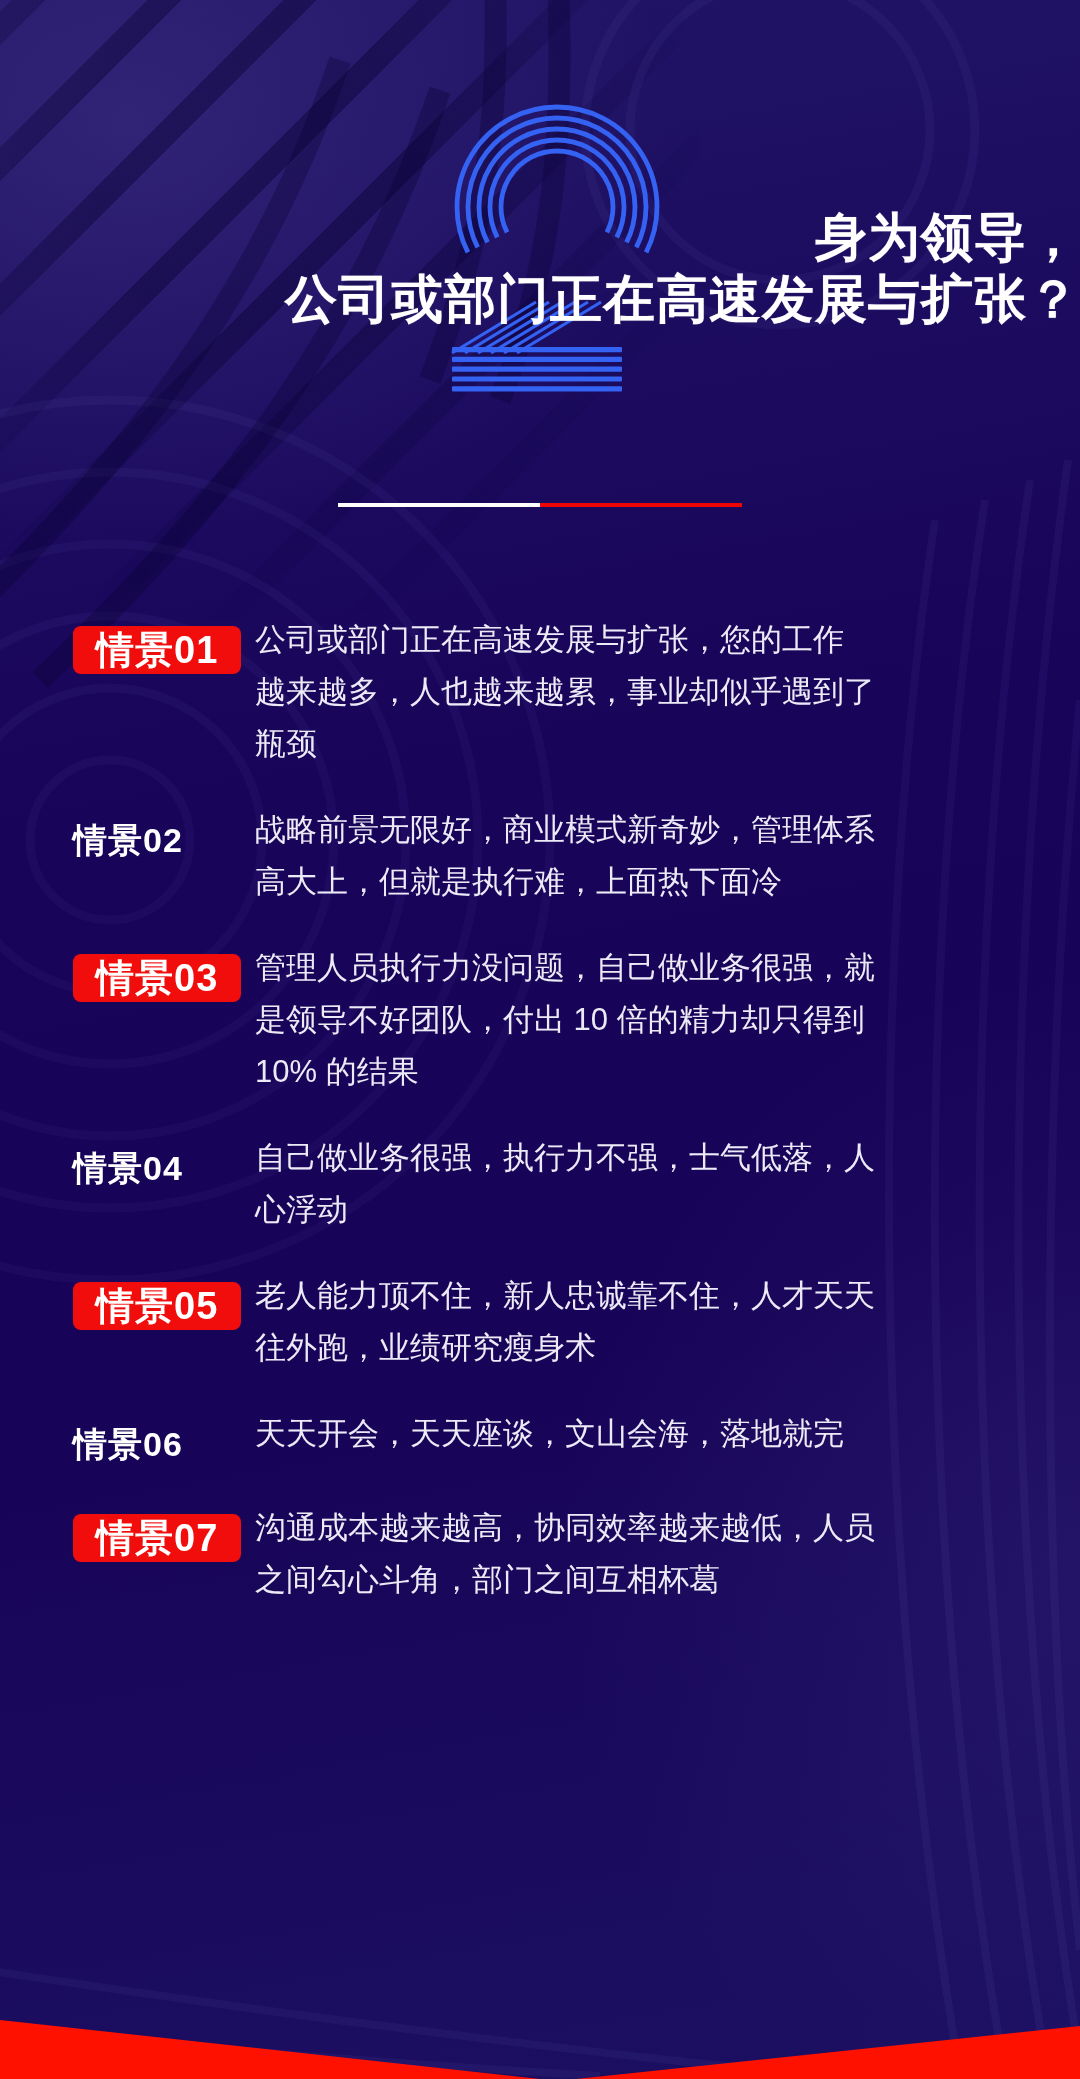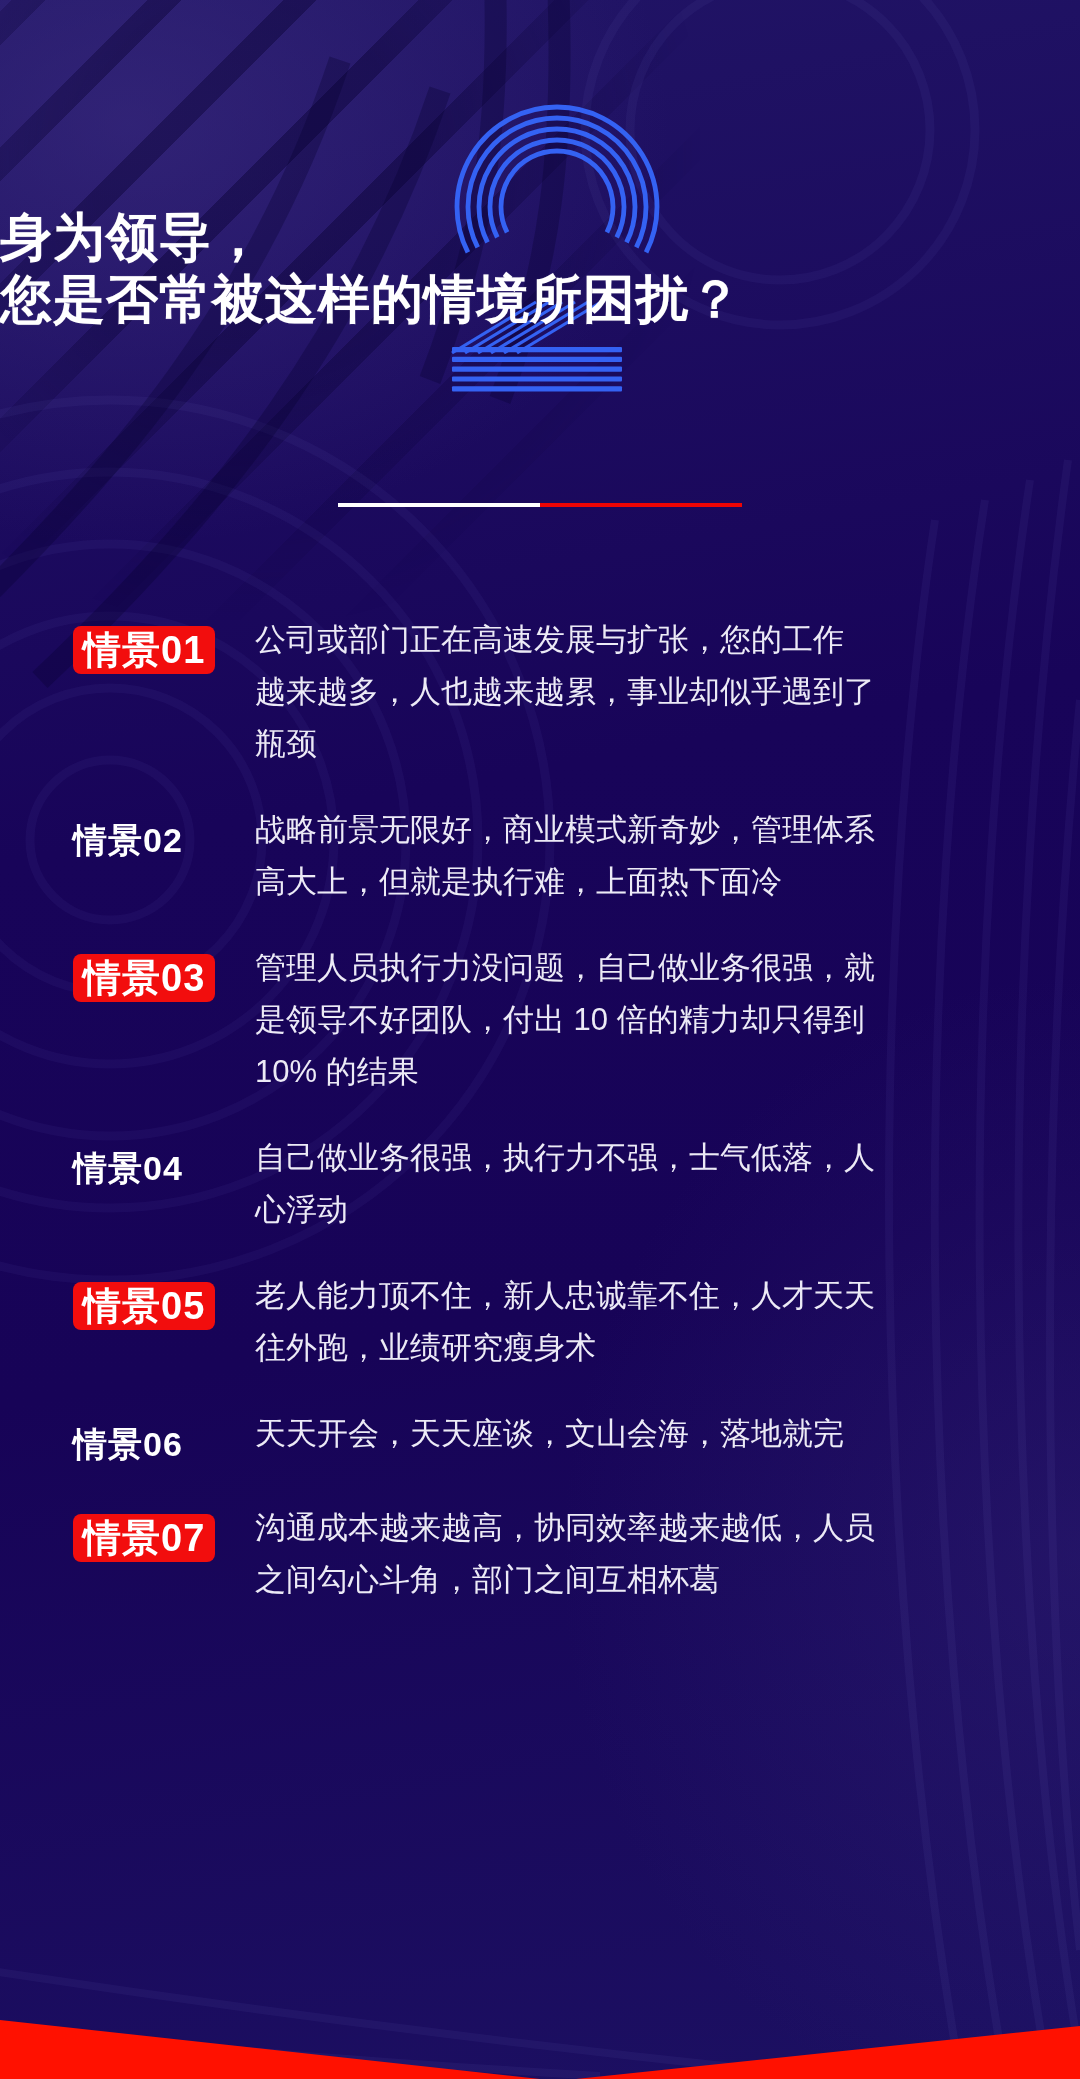--- a/index.html
+++ b/index.html
@@ -19,36 +19,36 @@
     position:absolute;left:-120px;top:-140px;width:820px;height:760px;
     background:repeating-linear-gradient(135deg, rgba(8,0,48,0.40) 0px, rgba(8,0,48,0.40) 24px, rgba(8,0,48,0) 24px, rgba(8,0,48,0) 96px);
     -webkit-mask-image:radial-gradient(ellipse at 45% 40%, #000 25%, transparent 72%);
     mask-image:radial-gradient(ellipse at 45% 40%, #000 25%, transparent 72%);
   }
   
   .two-graphic{position:absolute;left:438px;top:95px;width:240px;height:310px;}
   
   .title{
     position:absolute;left:0;top:206px;width:1080px;
-    text-align:left;color:#ffffff;font-weight:900;
+    text-align:right;color:#ffffff;font-weight:900;
     font-size:52px;line-height:62px;letter-spacing:1px;
     text-shadow:0 0 1px rgba(255,255,255,0.4);
     z-index:3;
   }
   
   .divider{position:absolute;left:338px;top:503px;width:404px;height:4px;display:flex;z-index:3;}
   .divider .half-white{width:202px;height:4px;background:#ffffff;}
   .divider .half-red{width:202px;height:4px;background:#ee0404;}
   
   .rows{position:absolute;left:0;top:614px;width:1080px;padding:0 0 0 73px;box-sizing:border-box;z-index:3;}
   .row{display:flex;align-items:flex-start;margin-bottom:34px;}
   .label-col{width:182px;flex:0 0 182px;}
   .badge{
     display:inline-flex;align-items:center;justify-content:center;
-    margin-top:12px;height:48px;padding:0 10px;border-radius:8px;
+    margin-top:12px;height:48px;padding:0 23px;border-radius:8px;
     background:#f20d0d;color:#ffffff;font-size:38px;font-weight:800;letter-spacing:1px;
   }
   .plain-label{
     display:inline-block;margin-top:12px;height:48px;line-height:48px;
     color:#ffffff;font-size:34px;font-weight:800;letter-spacing:1px;
   }
   .row-text{
     width:775px;flex:0 0 775px;
     color:#eceaf6;font-size:31px;line-height:52px;font-weight:400;
     white-space:pre-line;
@@ -110,21 +110,21 @@
       <rect x="14" y="252" width="170" height="5.2" rx="1"></rect>
       <rect x="14" y="261.8" width="170" height="5.2" rx="1"></rect>
       <rect x="14" y="271.6" width="170" height="5.2" rx="1"></rect>
       <rect x="14" y="281.4" width="170" height="5.2" rx="1"></rect>
       <rect x="14" y="291.2" width="170" height="5.2" rx="1"></rect>
     </g>
   </svg>
 
   <div class="title">
     <div>身为领导，</div>
-    <div>您是否常被这样的情境所困扰？</div>
+    <div>公司或部门正在高速发展与扩张？</div>
   </div>
 
   <div class="divider">
     <div class="half-white"></div>
     <div class="half-red"></div>
   </div>
 
   <div class="rows">
 
     <div class="row">

